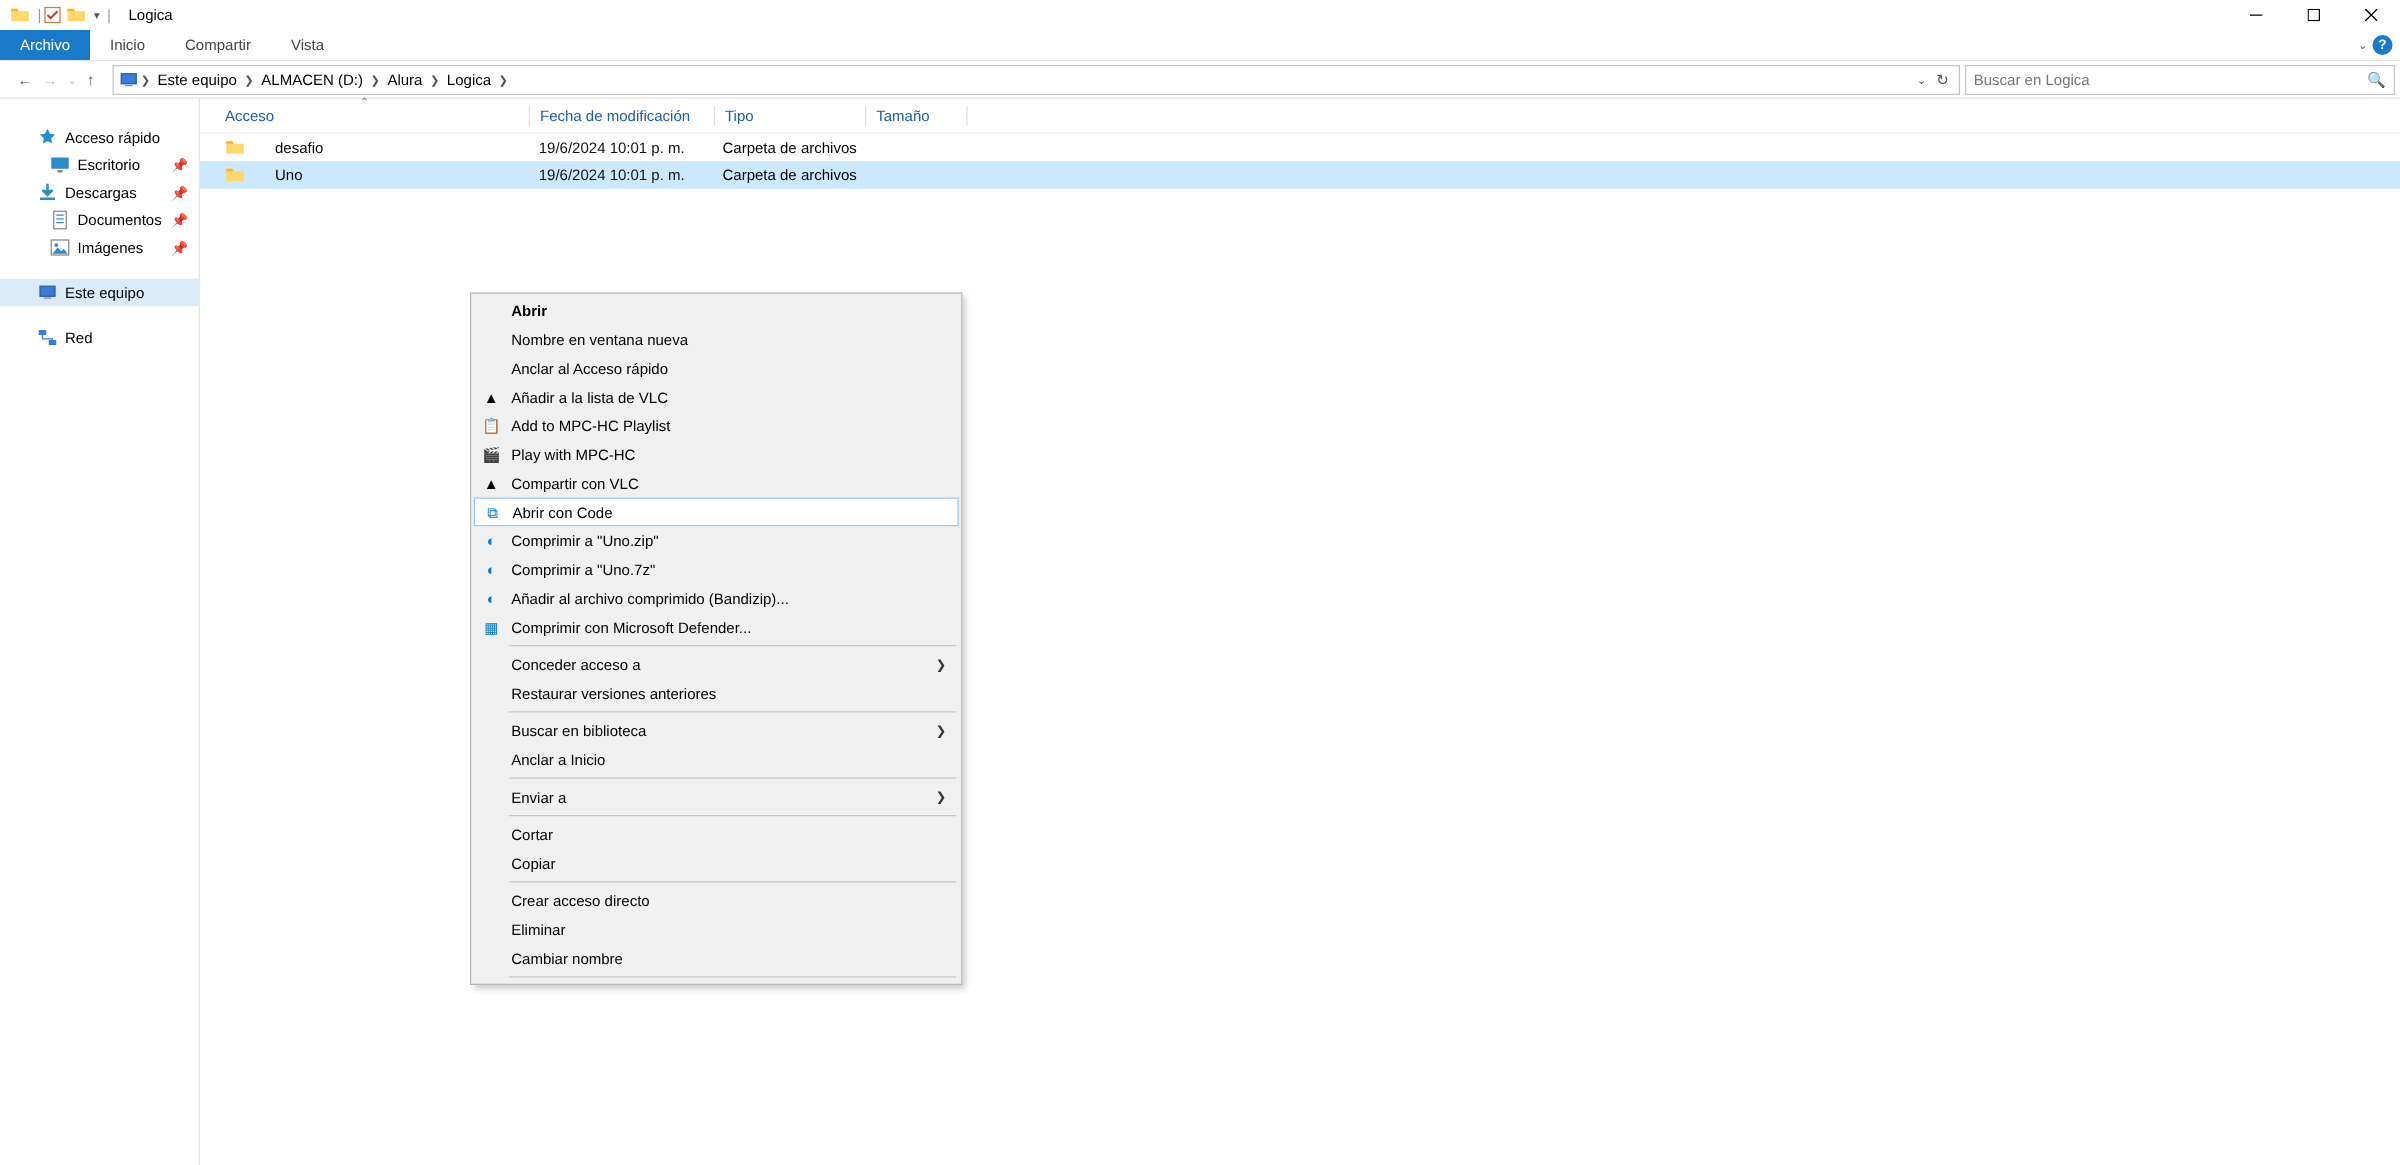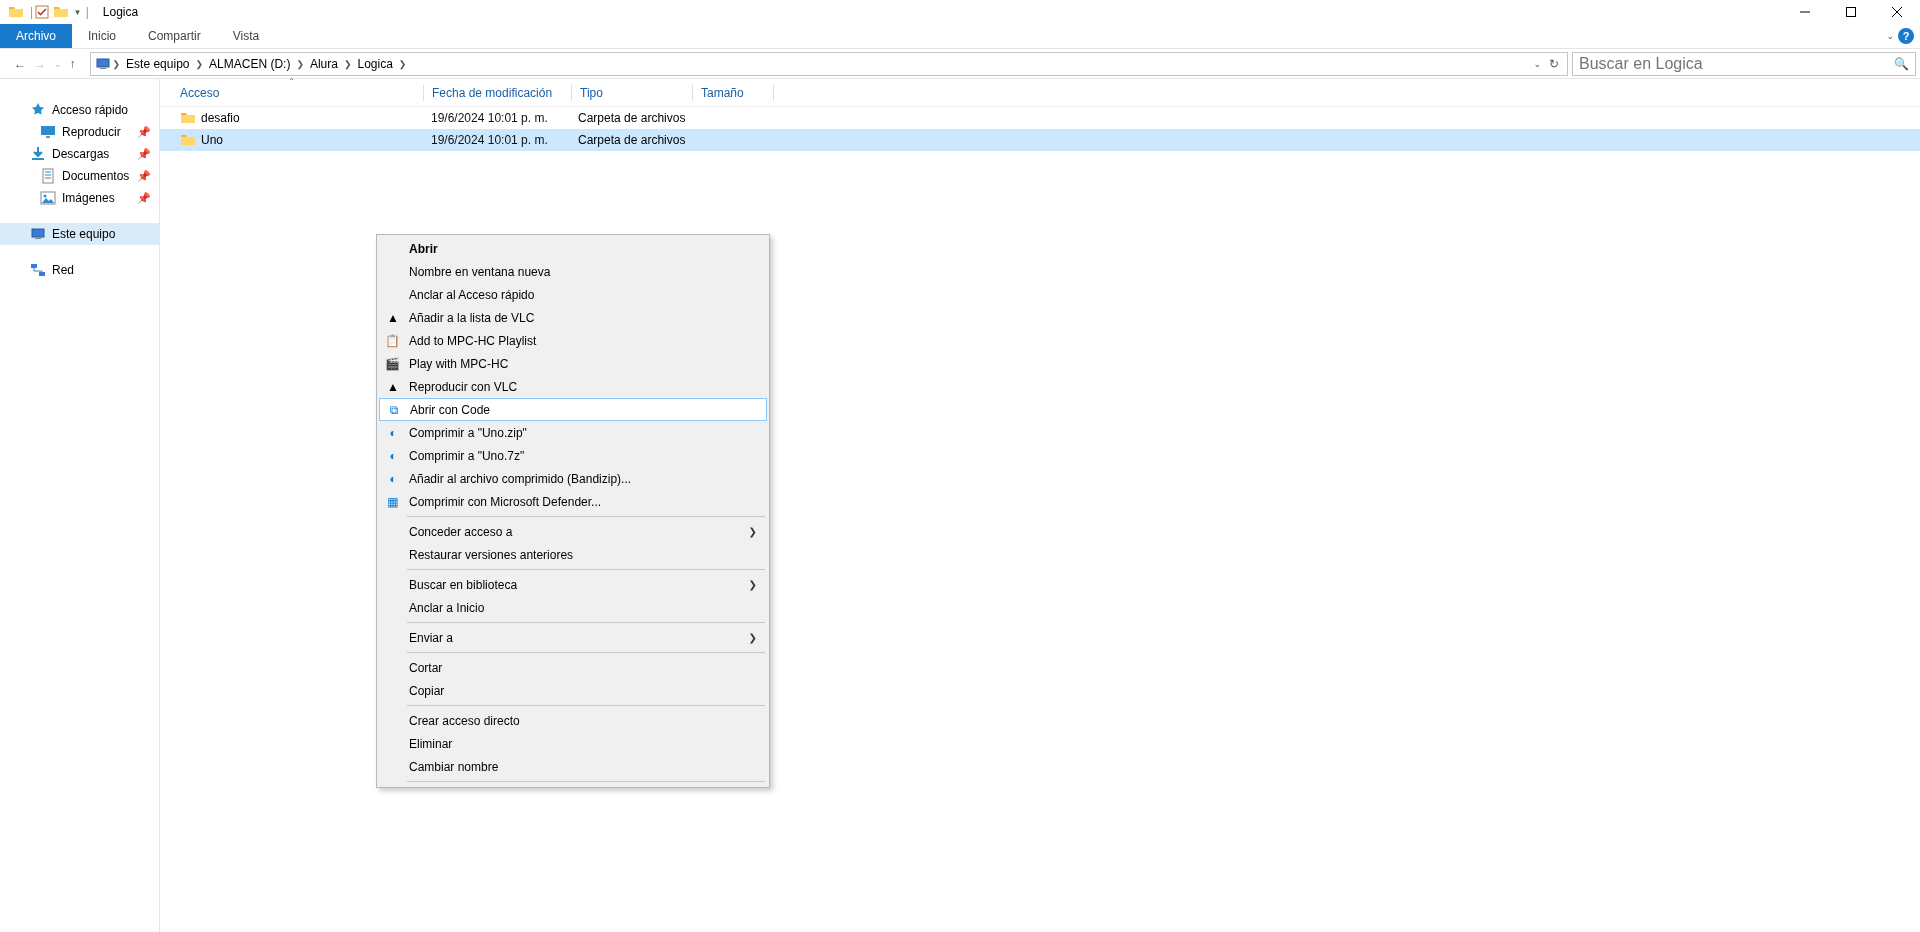--- a/index.html
+++ b/index.html
@@ -22,21 +22,21 @@
 
     
     .navrow { height: 30px; display: flex; align-items: center; padding: 3px 4px; gap: 4px; border-bottom: 1px solid #e5e5e5; }
     .nav-arrows { display: flex; align-items: center; gap: 8px; padding: 0 10px; color: #555; }
     .nav-arrows .dis { color: #b8b8b8; }
     .address { flex: 1; height: 24px; border: 1px solid #c5c5c5; display: flex; align-items: center; padding: 0 4px; background: #fff; }
     .crumb { padding: 0 4px; font-size: 12px; color: #000; white-space: nowrap; }
     .crumb-sep { color: #555; font-size: 9px; padding: 0 2px; }
     .addr-right { margin-left: auto; display: flex; align-items: center; gap: 8px; padding-right: 4px; color: #555; }
     .search { width: 344px; height: 24px; border: 1px solid #c5c5c5; display: flex; align-items: center; padding: 0 6px; color: #666; background: #fff; }
-    .search input { border: none; outline: none; flex: 1; font-size: 16px; color: #3b82f6; background: transparent; }
+    .search input { border: none; outline: none; flex: 1; font-size: 12px; color: #3b82f6; background: transparent; }
 
     
     .main { display: flex; height: calc(100% - 79px); }
     .sidebar { width: 160px; border-right: 1px solid #e5e5e5; padding-top: 20px; }
     .side-item { display: flex; align-items: center; padding: 3px 0 3px 30px; font-size: 12px; color: #000; gap: 6px; position: relative; }
     .side-item.header { padding-left: 30px; font-size: 12px; }
     .side-item.selected { background: #d9eaf9; }
     .side-item .pin { position: absolute; right: 8px; color: #8a8a8a; font-size: 11px; }
     .side-group-gap { height: 14px; }
 
@@ -46,21 +46,21 @@
     .col.name { width: 263px; padding-left: 20px; }
     .col.date { width: 147px; }
     .col.type { width: 120px; }
     .col.size { width: 80px; }
     .col-sep { width: 1px; height: 16px; background: #e0e0e0; }
     .sort-caret { position: absolute; left: 50%; top: -2px; transform: translateX(-50%); color: #666; font-size: 8px; }
 
     .row { display: flex; height: 22px; align-items: center; font-size: 12px; color: #000; }
     .row.selected { background: #cce8ff; }
     .cell { padding: 0 8px; overflow: hidden; white-space: nowrap; }
-    .cell.name { width: 263px; padding-left: 20px; display: flex; align-items: center; gap: 5px; }
+    .cell.name { width: 263px; padding-left: 20px; display: flex; align-items: center; gap: 24px; }
     .cell.date { width: 147px; color: #111; }
     .cell.type { width: 120px; }
     .cell.size { width: 80px; text-align: right; }
 
     .folder-icon-small { width: 16px; height: 14px; }
 
     
     .ctx {
       position: absolute; left: 216px; top: 155px; width: 394px;
       background: #f0f0f0; border: 1px solid #b8b8b8;
@@ -167,21 +167,21 @@
       <svg width="16" height="16" viewBox="0 0 16 16">
           <path fill="#1e90d4" d="M8 1l2 4 4 .6-3 3 .7 4L8 11l-3.7 1.6.7-4-3-3L6 5z"></path>
         </svg>
       <span>Acceso rápido</span>
     </div>
     <div class="side-item" style="padding-left:40px;">
       <svg width="16" height="16" viewBox="0 0 16 16">
           <rect x="1" y="2" width="14" height="9" fill="#2e8bcc"></rect>
           <rect x="6" y="12" width="4" height="2" fill="#888"></rect>
         </svg>
-      <span>Reproducir</span>
+      <span>Escritorio</span>
       <span class="pin">📌</span>
     </div>
     <div class="side-item" style="">
       <svg width="16" height="16" viewBox="0 0 16 16">
           <path fill="#2e8bcc" d="M8 1v8M4 6l4 4 4-4" stroke="#2e8bcc" stroke-width="2"></path>
           <rect x="2" y="12" width="12" height="2" fill="#2e8bcc"></rect>
         </svg>
       <span>Descargas</span>
       <span class="pin">📌</span>
     </div>
@@ -285,21 +285,21 @@
       <div class="ctx-item">
           <span class="ico">📋</span>
           <span>Add to MPC-HC Playlist</span>
         </div>
       <div class="ctx-item">
           <span class="ico">🎬</span>
           <span>Play with MPC-HC</span>
         </div>
       <div class="ctx-item">
           <span class="ico">▲</span>
-          <span>Reproducir con VLC</span>
+          <span>Compartir con VLC</span>
         </div>
       <div class="ctx-item hover">
           <span class="ico" style="color:#0078d7;">⧉</span>
           <span>Abrir con Code</span>
         </div>
       <div class="ctx-item">
           <span class="ico" style="color:#0078d7;">◐</span>
           <span>Comprimir a "Uno.zip"</span>
         </div>
       <div class="ctx-item">

